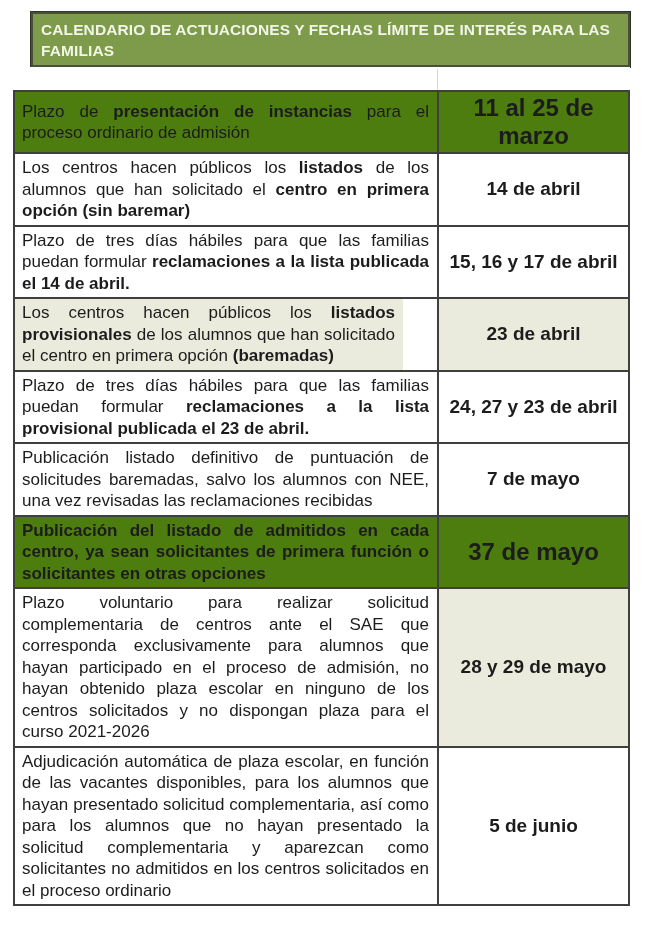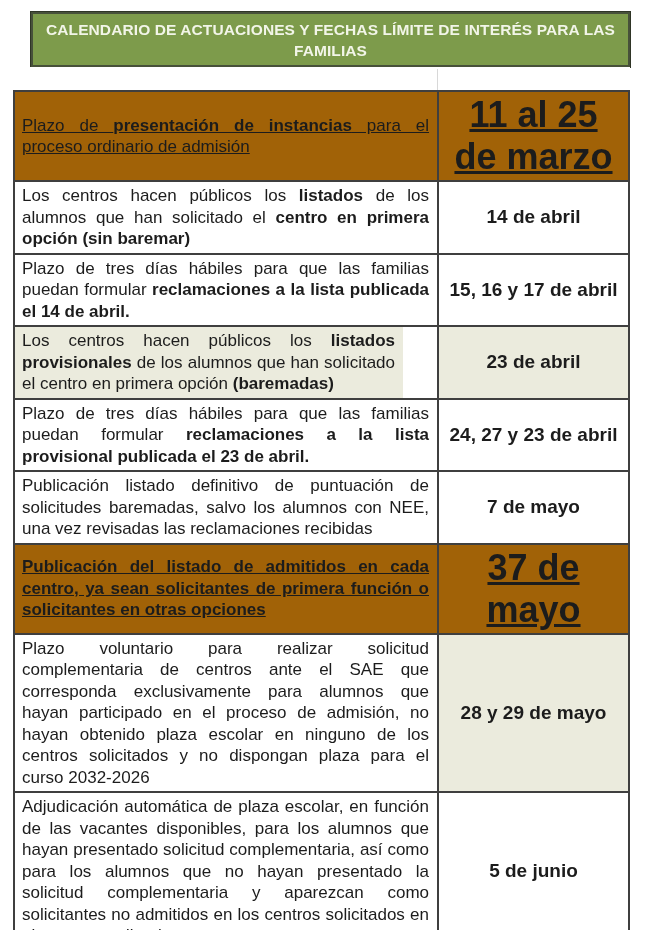--- a/index.html
+++ b/index.html
@@ -13,21 +13,20 @@
     width:650px;height:930px;background:#ffffff;position:relative;overflow:hidden;
   }
   
   .banner{
     margin:12px 20px 0 31px;
     min-height:55px;
     background:#7d9b4b;
     border:2px solid #47513a;
     outline:1px solid #2f3526;
     display:flex;flex-direction:column;align-items:center;justify-content:center;
-    text-align:center;
     color:#f2f5e8;
     font-weight:700;
     font-size:15.5px;
     line-height:21px;
     letter-spacing:0.1px;
     padding:4px 8px;
   }
   
   .spacer{
     margin:0 20px 0 13px;
@@ -62,24 +61,24 @@
     text-align:justify;
   }
   .desc-text b{font-weight:700;}
   .date{
     border-left:2px solid var(--border);
     display:flex;align-items:center;justify-content:center;
     text-align:center;
     font-weight:700;
     padding:2px 6px;
   }
-  .size-lg{font-size:36px;}
+  .size-lg{font-size:24px;}
   .size-md{font-size:19px;}
   .bg-white{background:#ffffff;}
-  .bg-yellow{background:#a16207;text-decoration:underline;}
+  .bg-yellow{background:#4d7c0f;}
   .bg-beige{background:#ebebdd;}
   
   .row:nth-child(1){min-height:45px;}
   .row:nth-child(2){min-height:67px;}
   .row:nth-child(3){min-height:63px;}
   .row:nth-child(4){min-height:66px;gap:34px;}
   .row:nth-child(5){min-height:64px;}
   .row:nth-child(6){min-height:67px;}
   .row:nth-child(7){min-height:66px;}
   .row:nth-child(8){min-height:129px;}
@@ -139,21 +138,21 @@
         <div class="cell date bg-white size-md">7 de mayo</div>
       </div>
       <div class="row">
         <div class="cell desc bg-yellow">
           <div class="desc-text"><b>Publicación del listado de admitidos en cada centro, ya sean solicitantes de primera función o solicitantes en otras opciones</b></div>
         </div>
         <div class="cell date bg-yellow size-lg">37 de mayo</div>
       </div>
       <div class="row">
         <div class="cell desc bg-white">
-          <div class="desc-text"><span>Plazo voluntario para realizar solicitud complementaria de centros ante el SAE que corresponda exclusivamente para alumnos que hayan participado en el proceso de admisión, no hayan obtenido plaza escolar en ninguno de los centros solicitados y no dispongan plaza para el curso 2032-2026</span></div>
+          <div class="desc-text"><span>Plazo voluntario para realizar solicitud complementaria de centros ante el SAE que corresponda exclusivamente para alumnos que hayan participado en el proceso de admisión, no hayan obtenido plaza escolar en ninguno de los centros solicitados y no dispongan plaza para el curso 2021-2026</span></div>
         </div>
         <div class="cell date bg-beige size-md">28 y 29 de mayo</div>
       </div>
       <div class="row">
         <div class="cell desc bg-white">
           <div class="desc-text"><span>Adjudicación automática de plaza escolar, en función de las vacantes disponibles, para los alumnos que hayan presentado solicitud complementaria, así como para los alumnos que no hayan presentado la solicitud complementaria y aparezcan como solicitantes no admitidos en los centros solicitados en el proceso ordinario</span></div>
         </div>
         <div class="cell date bg-white size-md">5 de junio</div>
       </div>
     </div>

